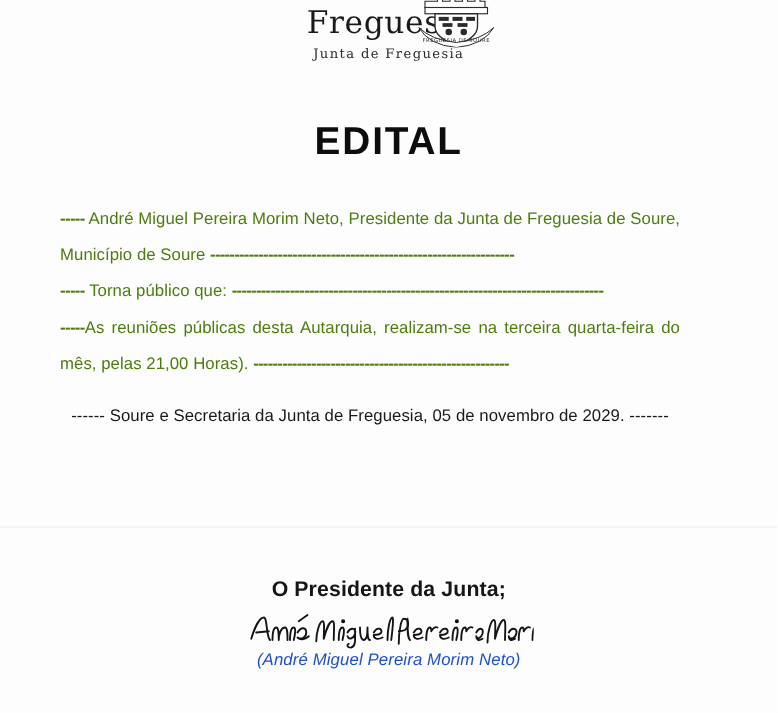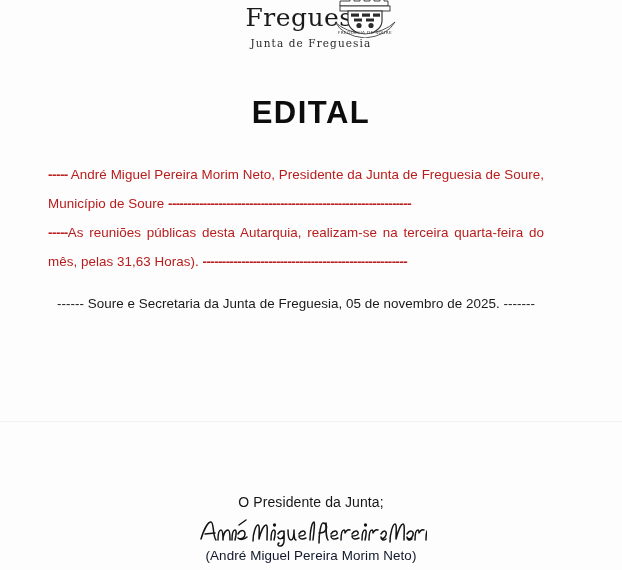--- a/index.html
+++ b/index.html
@@ -89,21 +89,21 @@
   
   .body-block {
     position: absolute;
     top: 160px;
     left: 48px;
     width: 496px;
   }
   .para {
     font-size: 13.4px;
     line-height: 29px;
-    color: #b91c1c;
+    color: #4d7c0f;
     text-align: justify;
     margin: 0 0 0 0;
     letter-spacing: 0.05px;
   }
   .lead {
     letter-spacing: -0.5px;
     font-weight: 600;
   }
   .fill {
     letter-spacing: -0.6px;
@@ -119,38 +119,38 @@
 
   
   .sign-block {
     position: absolute;
     top: 462px;
     left: 0;
     width: 622px;
     text-align: center;
   }
   .sign-role {
-    font-size: 14px;
-    font-weight: 400;
+    font-size: 17px;
+    font-weight: 700;
     color: #161616;
     letter-spacing: 0.1px;
-    margin-top: 32px;
   }
   .sign-mark {
     height: 36px;
     margin-top: 2px;
     display: flex;
     justify-content: center;
     align-items: center;
   }
   .sign-name {
     font-size: 13.4px;
-    color: #0f172a;
+    color: #1d4ed8;
     margin-top: 0px;
     letter-spacing: 0.1px;
+    font-style: italic;
   }
 
   .scan-line {
     position: absolute;
     left: 0;
     top: 421px;
     width: 622px;
     height: 1px;
     background: #f2f2f5;
   }
@@ -194,25 +194,26 @@
   </div>
 
   <div class="doc-title">EDITAL</div>
 
   <div class="scan-line"></div>
 
   <div class="body-block">
 
     <p class="para"><span class="lead">-----</span><span> André Miguel Pereira Morim Neto, Presidente da Junta de Freguesia de Soure, Município de Soure </span><span class="fill">---------------------------------------------------------------</span></p>
 
-
-    <p class="para"><span class="lead">-----</span><span>As reuniões públicas desta Autarquia, realizam-se na terceira quarta-feira do mês, pelas 31,63 Horas). </span><span class="fill">-----------------------------------------------------</span></p>
-
-
-    <p class="date-line">------ Soure e Secretaria da Junta de Freguesia, 05 de novembro de 2025. -------</p>
+    <p class="para"><span class="lead">-----</span><span> Torna público que: </span><span class="fill">-----------------------------------------------------------------------------</span></p>
+
+    <p class="para"><span class="lead">-----</span><span>As reuniões públicas desta Autarquia, realizam-se na terceira quarta-feira do mês, pelas 21,00 Horas). </span><span class="fill">-----------------------------------------------------</span></p>
+
+
+    <p class="date-line">------ Soure e Secretaria da Junta de Freguesia, 05 de novembro de 2029. -------</p>
   </div>
 
   <div class="sign-block">
     <div class="sign-role">O Presidente da Junta;</div>
 
     <div class="sign-mark">
       <svg width="232" height="34" viewBox="0 0 232 34" aria-hidden="true">
         <g fill="none" stroke="#141414" stroke-width="1.5" stroke-linecap="round" stroke-linejoin="round">
 
           <path d="M6 26 C9 16 13 9 16 9 C18 9 18 15 19 21 C19.5 24 20 26 21 27"></path>

